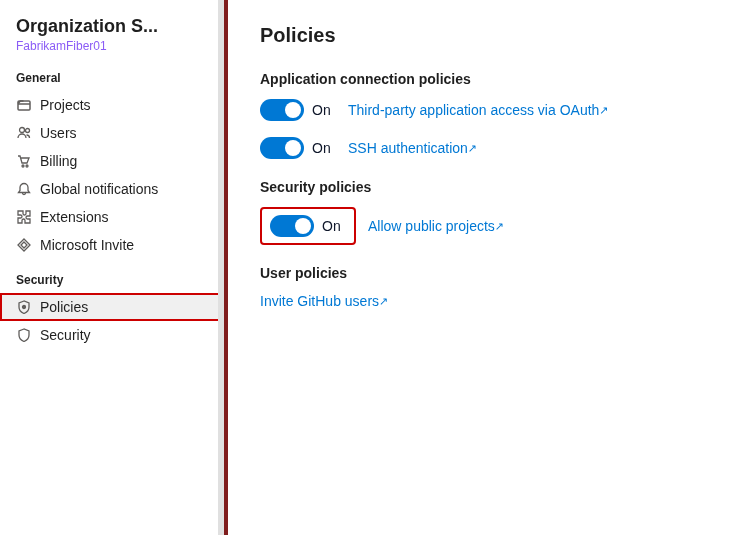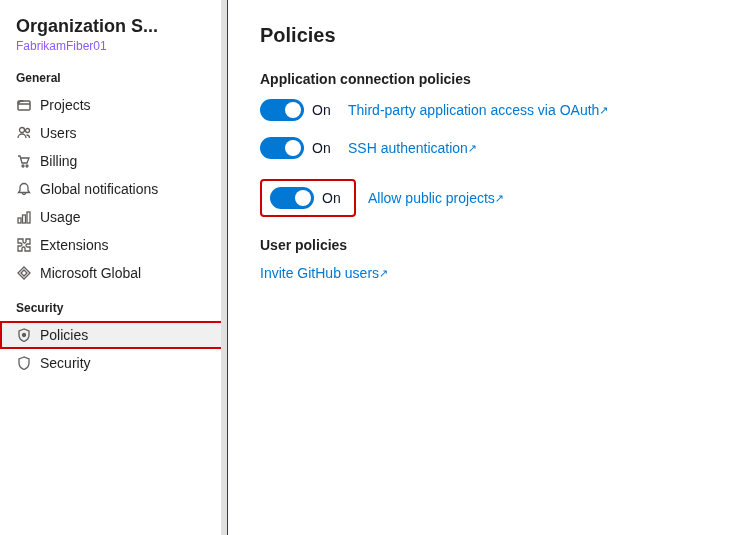--- a/index.html
+++ b/index.html
@@ -11,21 +11,21 @@
       height: 535px;
       width: 740px;
       overflow: hidden;
       background: #fff;
     }
 
     
     .sidebar {
       width: 228px;
       min-width: 228px;
-      border-right: 1px solid #7f1d1d;
+      border-right: 4px solid #7f1d1d;
       display: flex;
       flex-direction: column;
       padding: 16px 0;
       overflow-y: auto;
       position: relative;
     }
 
     .sidebar-scrollbar {
       position: absolute;
       right: 0;
@@ -247,48 +247,38 @@
   <div class="nav-item">
     <span class="nav-icon">
       <svg width="14" height="14" viewBox="0 0 14 14" fill="none" stroke="currentColor" stroke-width="1.3">
         <path d="M7 1.5a4 4 0 014 4v3l1.5 2h-11L3 8.5v-3a4 4 0 014-4z"></path>
         <path d="M5.5 11a1.5 1.5 0 003 0"></path>
       </svg>
     </span>
     <span>Global notifications</span>
   </div>
 
-  <div class="nav-item">
-    <span class="nav-icon">
-      <svg width="14" height="14" viewBox="0 0 14 14" fill="none" stroke="currentColor" stroke-width="1.3">
-        <rect x="1" y="8" width="3" height="5"></rect>
-        <rect x="5.5" y="5" width="3" height="8"></rect>
-        <rect x="10" y="2" width="3" height="11"></rect>
-      </svg>
-    </span>
-    <span>Usage</span>
-  </div>
 
   <div class="nav-item">
     <span class="nav-icon">
       <svg width="14" height="14" viewBox="0 0 14 14" fill="none" stroke="currentColor" stroke-width="1.3">
         <path d="M1 1h5v2.5a1.5 1.5 0 003 0V1h4v5h-2.5a1.5 1.5 0 000 3H13v4H8v-2.5a1.5 1.5 0 00-3 0V13H1V8h2.5a1.5 1.5 0 000-3H1V1z"></path>
       </svg>
     </span>
     <span>Extensions</span>
   </div>
 
   <div class="nav-item">
     <span class="nav-icon">
       <svg width="14" height="14" viewBox="0 0 14 14" fill="none" stroke="currentColor" stroke-width="1.3">
         <polygon points="7,1 13,7 7,13 1,7"></polygon>
         <polygon points="7,4 10,7 7,10 4,7"></polygon>
       </svg>
     </span>
-    <span>Microsoft Global</span>
+    <span>Microsoft Invite</span>
   </div>
 
   <div class="section-label">Security</div>
 
   <div class="nav-item nav-outlined" style="background:#f0f0f0;">
     <span class="nav-icon">
       <svg width="14" height="14" viewBox="0 0 14 14" fill="none" stroke="currentColor" stroke-width="1.3">
         <path d="M7 1L2 3v4c0 3 2.5 5.5 5 6.5C9.5 12.5 12 10 12 7V3L7 1z"></path>
         <circle cx="7" cy="7" r="1.5" fill="currentColor"></circle>
       </svg>
@@ -339,20 +329,21 @@
         <span class="toggle-label">On</span>
       </div>
       <a class="policy-link">
         <span>SSH authentication</span>
         <span class="link-icon">↗</span>
       </a>
     </div>
   </div>
 
   <div class="policy-section">
+    <div class="section-heading">Security policies</div>
 
     <div class="policy-row">
       <div class="highlighted-row">
         <label class="toggle">
           <div class="toggle-track on">
             <div class="toggle-thumb"></div>
           </div>
         </label>
         <span class="toggle-label">On</span>
       </div>

